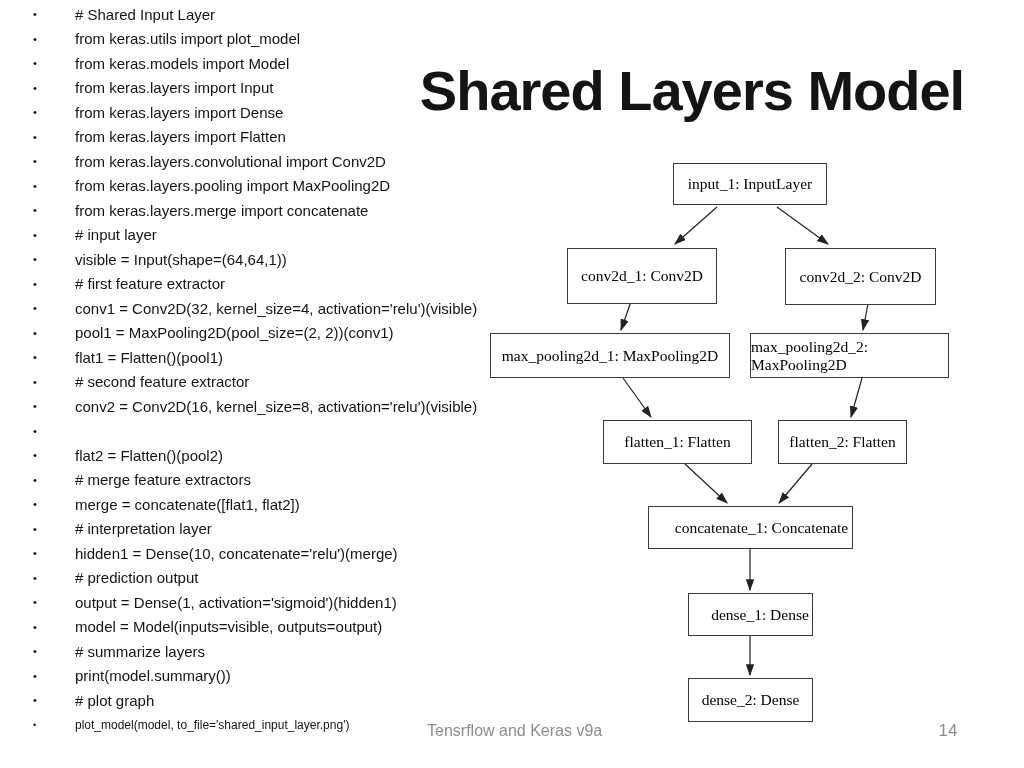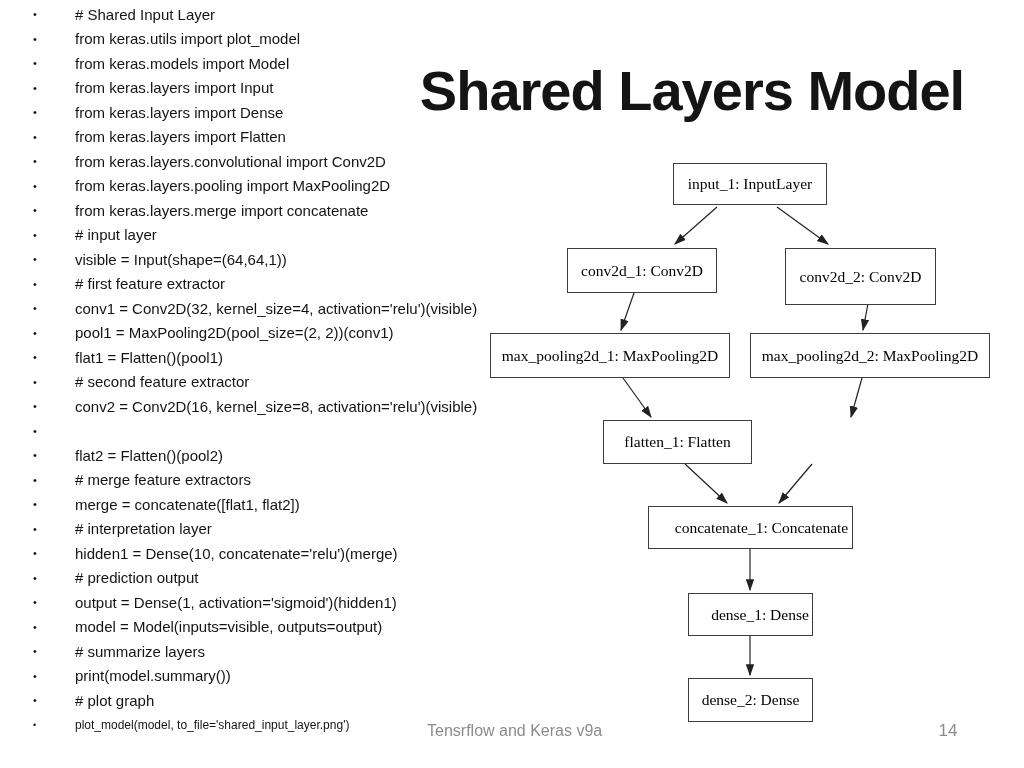--- a/index.html
+++ b/index.html
@@ -29,24 +29,24 @@
   }
   
   .diagram{position:absolute;left:0;top:0;width:1024px;height:768px;}
   .node{
     position:absolute;background:#ffffff;border:1px solid #3c3c3c;
     display:flex;align-items:center;justify-content:center;
     font-family:"Liberation Serif",serif;font-size:15.5px;color:#000;
     box-sizing:border-box;
   }
   .n-input{left:673px;top:163px;width:154px;height:42px;justify-content:center;}
-  .n-conv1{left:567px;top:248px;width:150px;height:45px;}
+  .n-conv1{left:567px;top:248px;width:150px;height:56px;}
   .n-conv2{left:785px;top:248px;width:151px;height:57px;}
   .n-mp1{left:490px;top:333px;width:240px;height:45px;}
-  .n-mp2{left:750px;top:333px;width:240px;height:45px;}
+  .n-mp2{left:750px;top:333px;width:199px;height:45px;}
   .n-flat1{left:603px;top:420px;width:149px;height:44px;align-items:center;}
   .n-flat2{left:778px;top:420px;width:129px;height:44px;}
   .n-concat{left:648px;top:506px;width:205px;height:43px;padding-left:22px;}
   .n-dense1{left:688px;top:593px;width:125px;height:43px;padding-left:19px;}
   .n-dense2{left:688px;top:678px;width:125px;height:44px;}
   .arrows{position:absolute;left:440px;top:140px;width:584px;height:600px;}
   .arrows line{stroke:#222;stroke-width:1.2;}
   
   .footer-text{
     position:absolute;left:427px;top:722px;font-size:16px;color:#8c8c8c;
@@ -213,20 +213,23 @@
     </div>
   <div class="node n-mp1">
       <span>max_pooling2d_1: MaxPooling2D</span>
     </div>
   <div class="node n-mp2">
       <span>max_pooling2d_2: MaxPooling2D</span>
     </div>
   <div class="node n-flat1">
       <span>flatten_1: Flatten</span>
     </div>
+  <div class="node n-flat2">
+      <span>flatten_2: Flatten</span>
+    </div>
   <div class="node n-concat">
       <span>concatenate_1: Concatenate</span>
     </div>
   <div class="node n-dense1">
       <span>dense_1: Dense</span>
     </div>
   <div class="node n-dense2">
       <span>dense_2: Dense</span>
     </div>
 </div>

